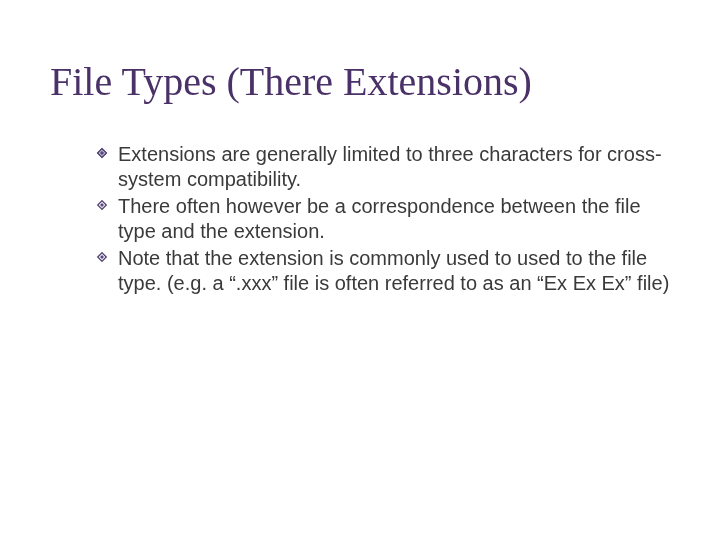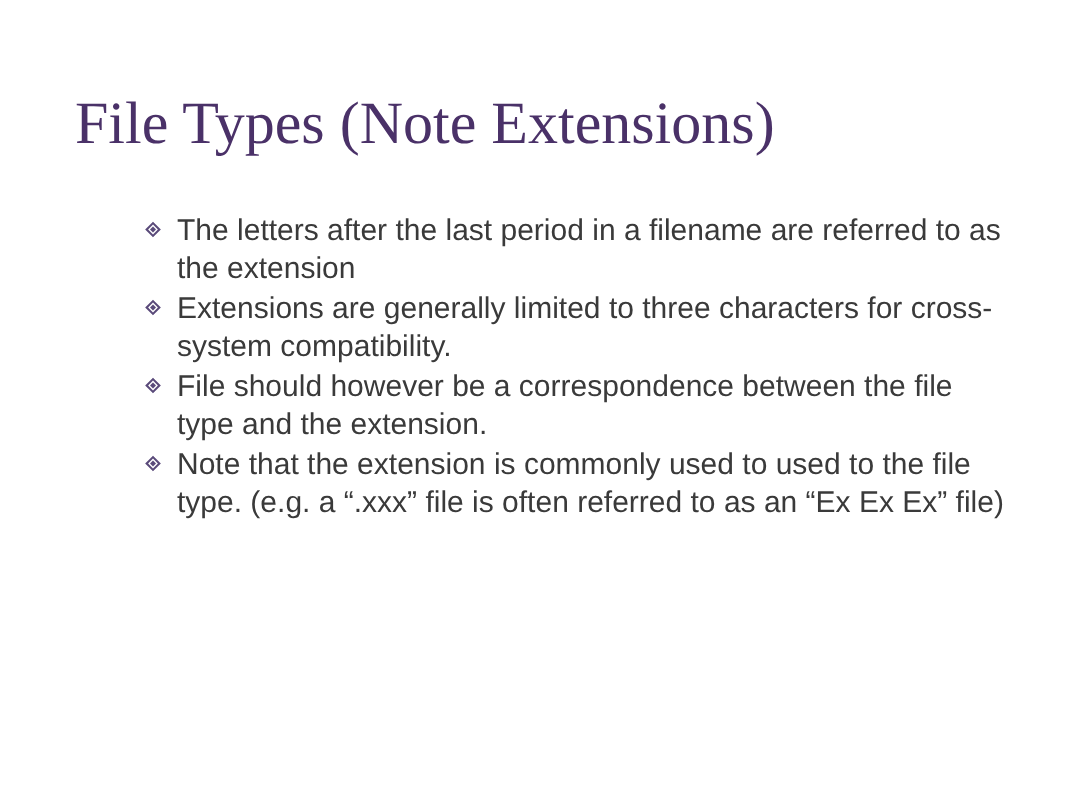--- a/index.html
+++ b/index.html
@@ -47,48 +47,47 @@
     height: 12px;
   }
   .bullet-icon svg {
     display: block;
   }
 </style>
 </head>
 <body>
 
 <div class="slide">
-  <h1 class="title">File Types (Note Extensions)</h1>
+  <h1 class="title">File Types (There Extensions)</h1>
   <ul class="bullets">
     <li>
       <span class="bullet-icon">
         <svg width="12" height="12" viewBox="0 0 12 12">
           <rect x="3" y="3" width="6" height="6" transform="rotate(45 6 6)" fill="none" stroke="#5a4a7a" stroke-width="1.4"></rect>
           <rect x="4.6" y="4.6" width="2.8" height="2.8" transform="rotate(45 6 6)" fill="#5a4a7a"></rect>
         </svg>
       </span>
-      <span>The letters after the last period in a filename are referred to as the extension</span>
     </li>
     <li>
       <span class="bullet-icon">
         <svg width="12" height="12" viewBox="0 0 12 12">
           <rect x="3" y="3" width="6" height="6" transform="rotate(45 6 6)" fill="none" stroke="#5a4a7a" stroke-width="1.4"></rect>
           <rect x="4.6" y="4.6" width="2.8" height="2.8" transform="rotate(45 6 6)" fill="#5a4a7a"></rect>
         </svg>
       </span>
       <span>Extensions are generally limited to three characters for cross-system compatibility.</span>
     </li>
     <li>
       <span class="bullet-icon">
         <svg width="12" height="12" viewBox="0 0 12 12">
           <rect x="3" y="3" width="6" height="6" transform="rotate(45 6 6)" fill="none" stroke="#5a4a7a" stroke-width="1.4"></rect>
           <rect x="4.6" y="4.6" width="2.8" height="2.8" transform="rotate(45 6 6)" fill="#5a4a7a"></rect>
         </svg>
       </span>
-      <span>File should however be a correspondence between the file type and the extension.</span>
+      <span>There often however be a correspondence between the file type and the extension.</span>
     </li>
     <li>
       <span class="bullet-icon">
         <svg width="12" height="12" viewBox="0 0 12 12">
           <rect x="3" y="3" width="6" height="6" transform="rotate(45 6 6)" fill="none" stroke="#5a4a7a" stroke-width="1.4"></rect>
           <rect x="4.6" y="4.6" width="2.8" height="2.8" transform="rotate(45 6 6)" fill="#5a4a7a"></rect>
         </svg>
       </span>
       <span>Note that the extension is commonly used to used to the file type.  (e.g. a “.xxx” file is often referred to as an “Ex Ex Ex” file)</span>
     </li>

